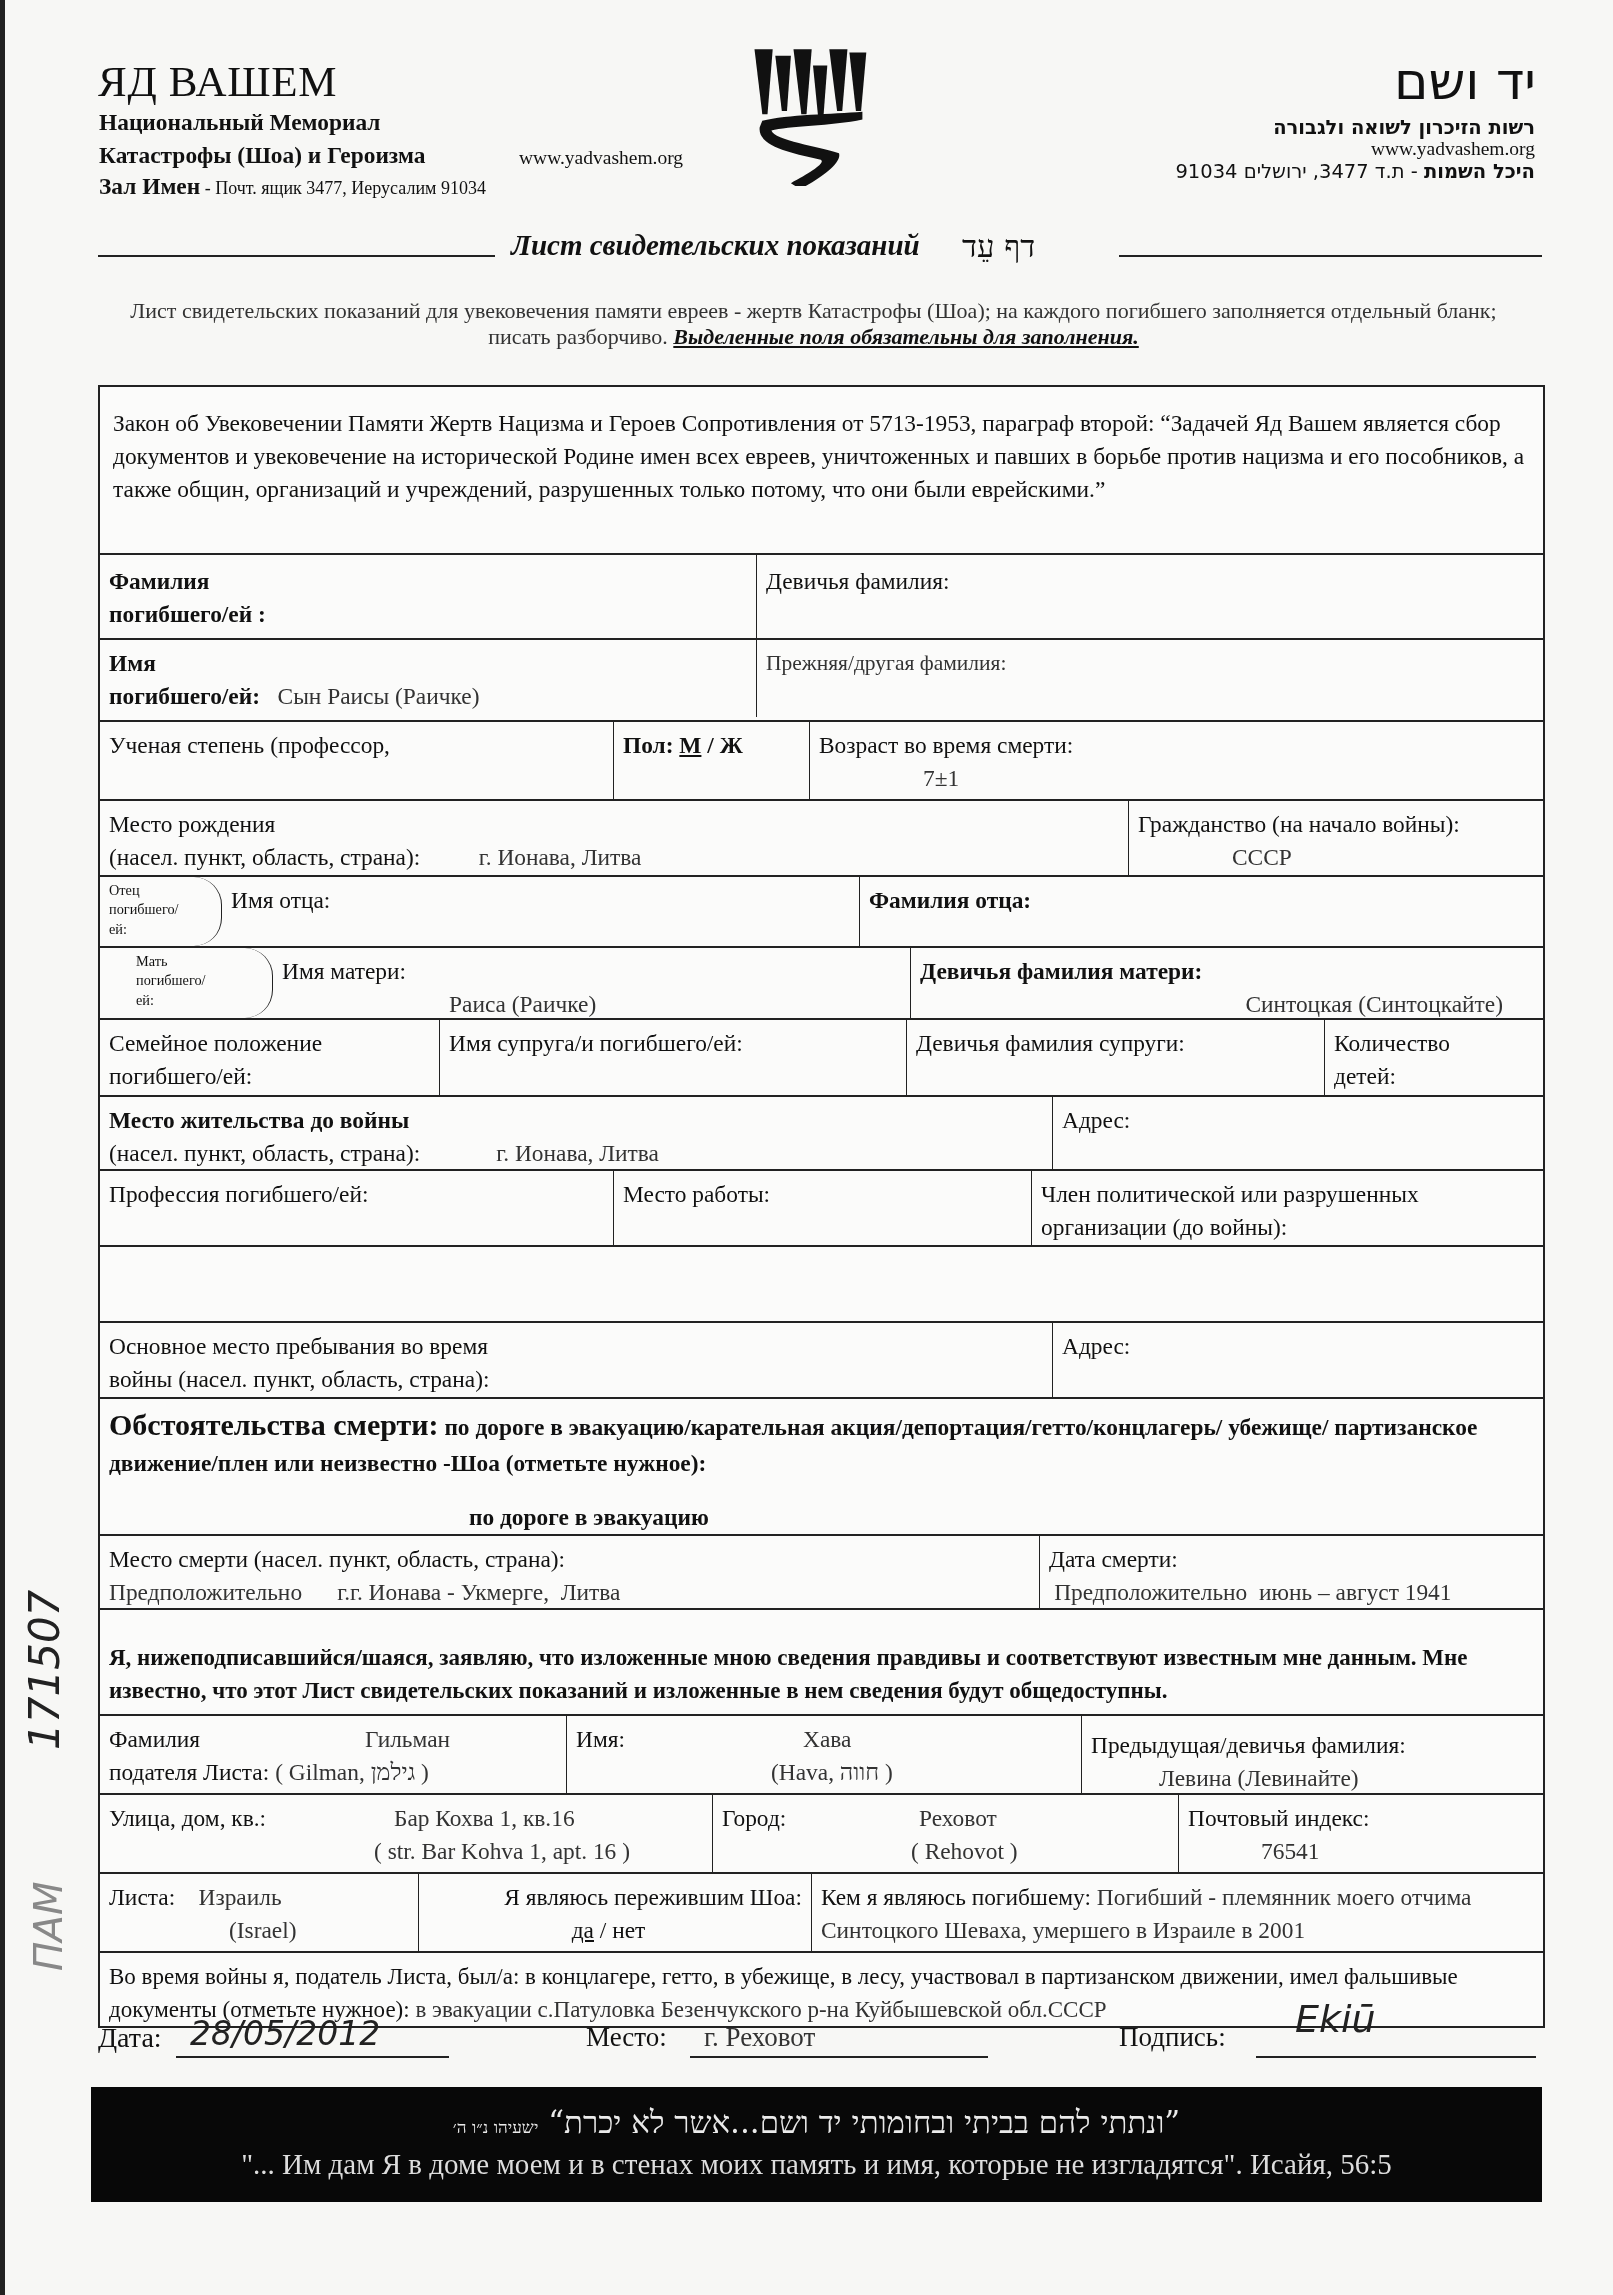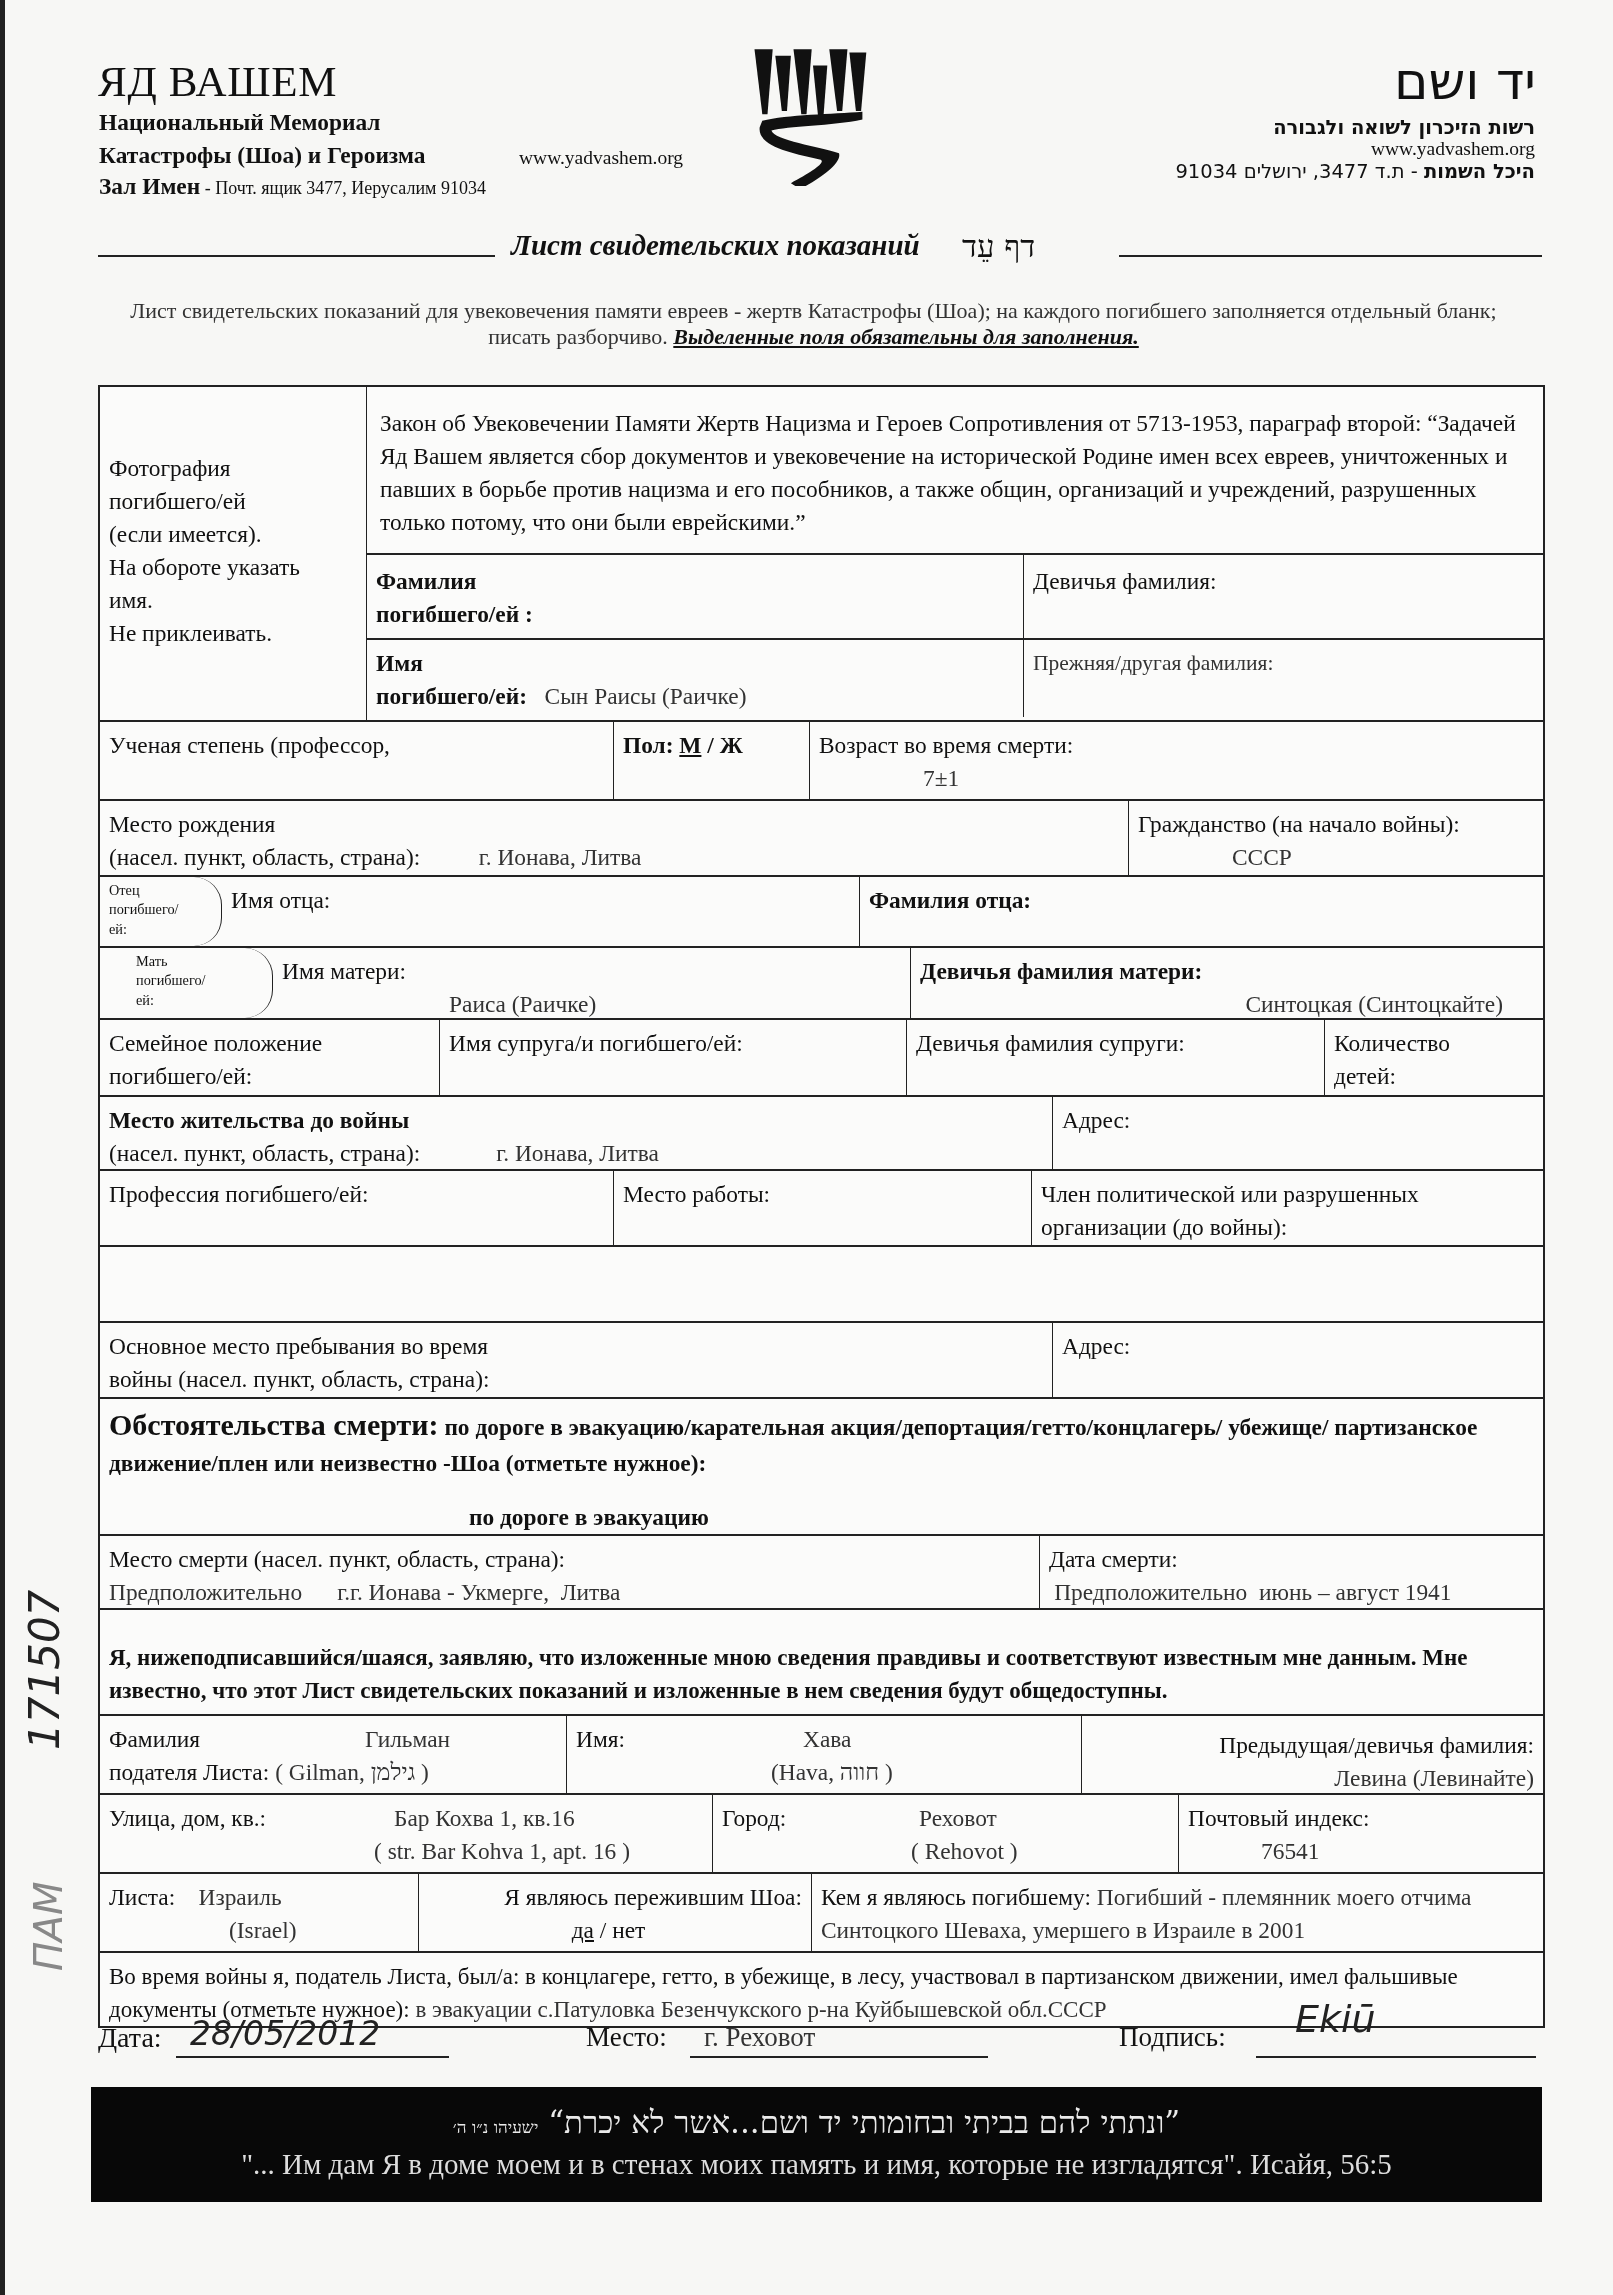--- a/index.html
+++ b/index.html
@@ -91,28 +91,20 @@
 <div class="abs doc-title-he">דף עֵד</div>
 <div class="abs title-rule r"></div>
 
 <div class="abs intro">
   <span>Лист свидетельских показаний для увековечения памяти евреев - жертв Катастрофы (Шоа); на каждого погибшего заполняется отдельный бланк; писать разборчиво. </span><span class="req">Выделенные поля обязательны для заполнения.</span>
 </div>
 
 <div class="abs form">
 
   <div class="row" style="height:333px;">
-    <div class="cell photo">
-      <div>Фотография</div>
-      <div>погибшего/ей</div>
-      <div>(если имеется).</div>
-      <div>На обороте указать</div>
-      <div>имя.</div>
-      <div>Не приклеивать.</div>
-    </div>
     <div class="cell" style="flex:1; padding:0;">
       <div class="law">Закон об Увековечении Памяти Жертв Нацизма и Героев Сопротивления от 5713-1953, параграф второй: “Задачей Яд Вашем является сбор документов и увековечение на исторической Родине имен всех евреев, уничтоженных и павших в борьбе против нацизма и его пособников, а также общин, организаций и учреждений, разрушенных только потому, что они были еврейскими.”</div>
       <div class="sub-row" style="height:83px;">
         <div class="cell" style="width:657px; padding-top:10.4px;">
           <div class="b">Фамилия</div>
           <div><span class="b">погибшего/ей :</span> <span class="val"></span></div>
         </div>
         <div class="cell" style="flex:1; padding-top:10.4px;">
           <span>Девичья фамилия:</span>
           <span class="val"></span>
@@ -265,21 +257,21 @@
 
   <div class="row" style="height:77px;">
     <div class="cell" style="width:467px;">
       <div><span>Фамилия</span><span class="val abs" style="left:265px;">Гильман</span></div>
       <div><span>подателя Листа:</span>&nbsp;<span class="val">( Gilman, גילמן )</span></div>
     </div>
     <div class="cell" style="width:515px;">
       <div><span>Имя:</span><span class="val abs" style="left:236px;">Хава</span></div>
       <div class="val" style="padding-left:195px;">(Hava, חווה )</div>
     </div>
-    <div class="cell" style="flex:1;text-align:right;">
+    <div class="cell" style="flex:1;">
       <div style="padding-top:6.5px;">Предыдущая/девичья фамилия:</div>
       <div class="val" style="padding-left:68px;">Левина  (Левинайте)</div>
     </div>
   </div>
 
   <div class="row" style="height:77px;">
     <div class="cell" style="width:613px;">
       <div><span>Улица, дом, кв.:</span><span class="val abs" style="left:294px;">Бар Кохва  1,  кв.16</span></div>
       <div class="val" style="padding-left:265px;">( str. Bar Kohva  1, apt. 16 )</div>
     </div>

